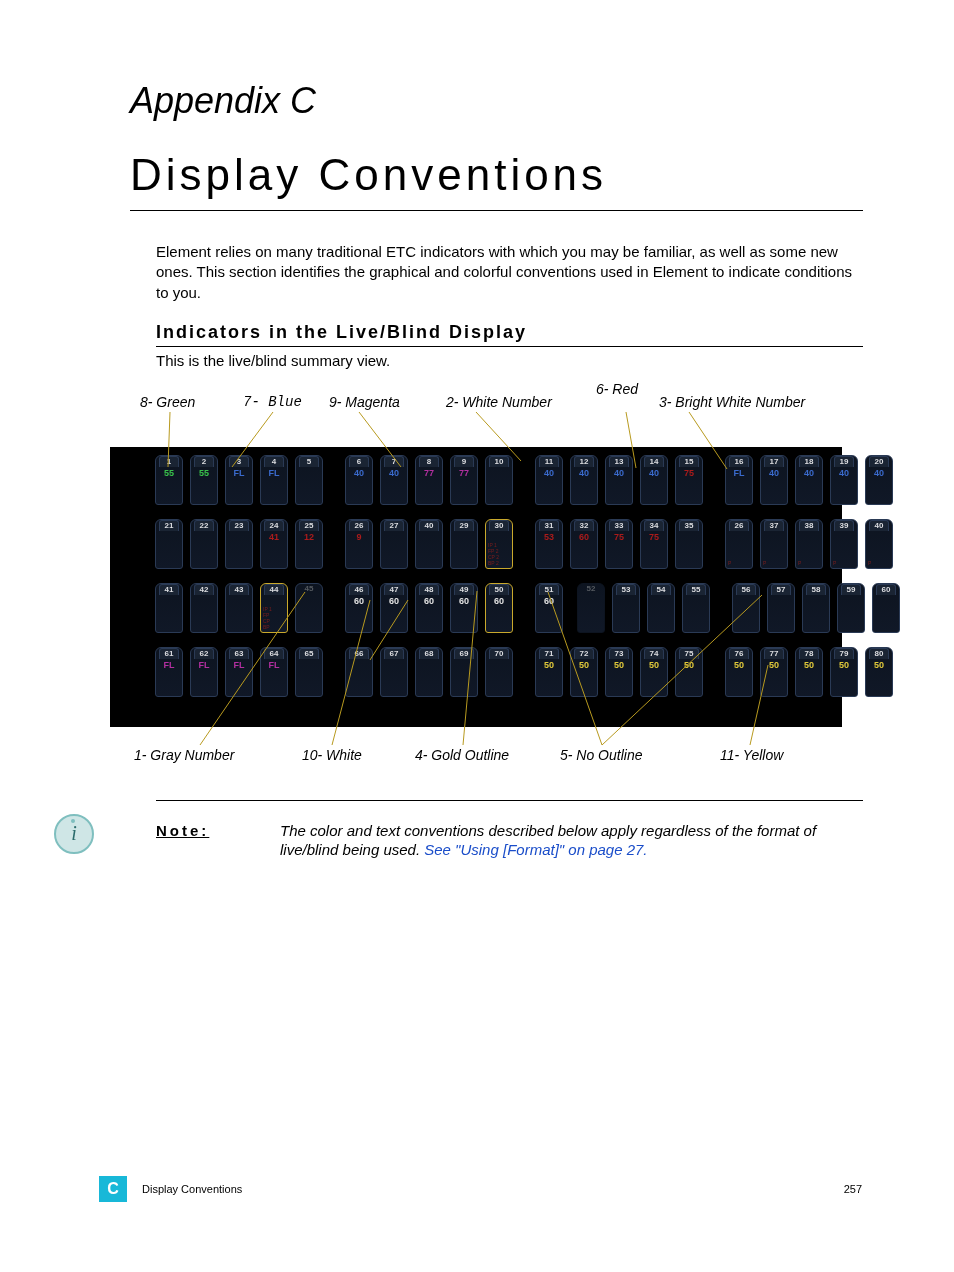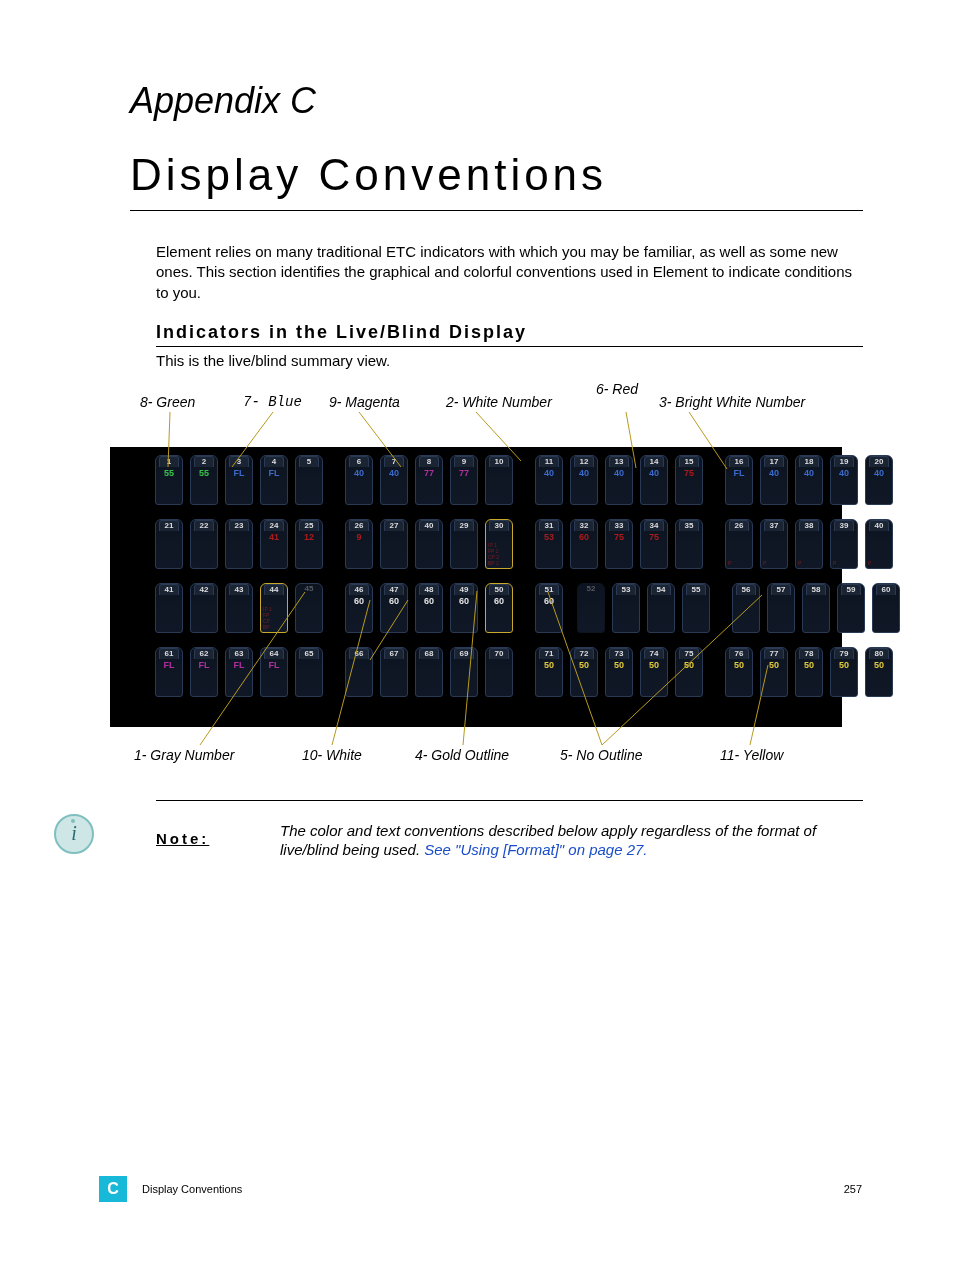--- a/index.html
+++ b/index.html
@@ -185,21 +185,20 @@
     border-radius: 50%;
   }
   .note-label {
     position: absolute;
     left: 156px;
     top: 822px;
     font-size: 15px;
     font-weight: bold;
     letter-spacing: 3px;
     text-decoration: underline;
-    margin-top: 8px;
   }
   .note-text {
     position: absolute;
     left: 280px;
     top: 822px;
     width: 580px;
     font-size: 15px;
     font-style: italic;
     line-height: 1.25;
   }

